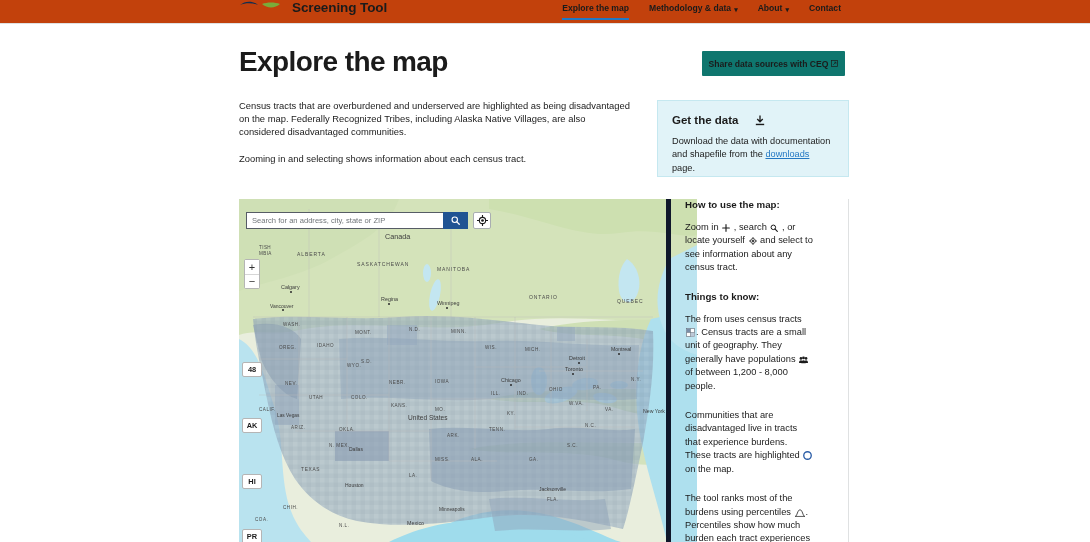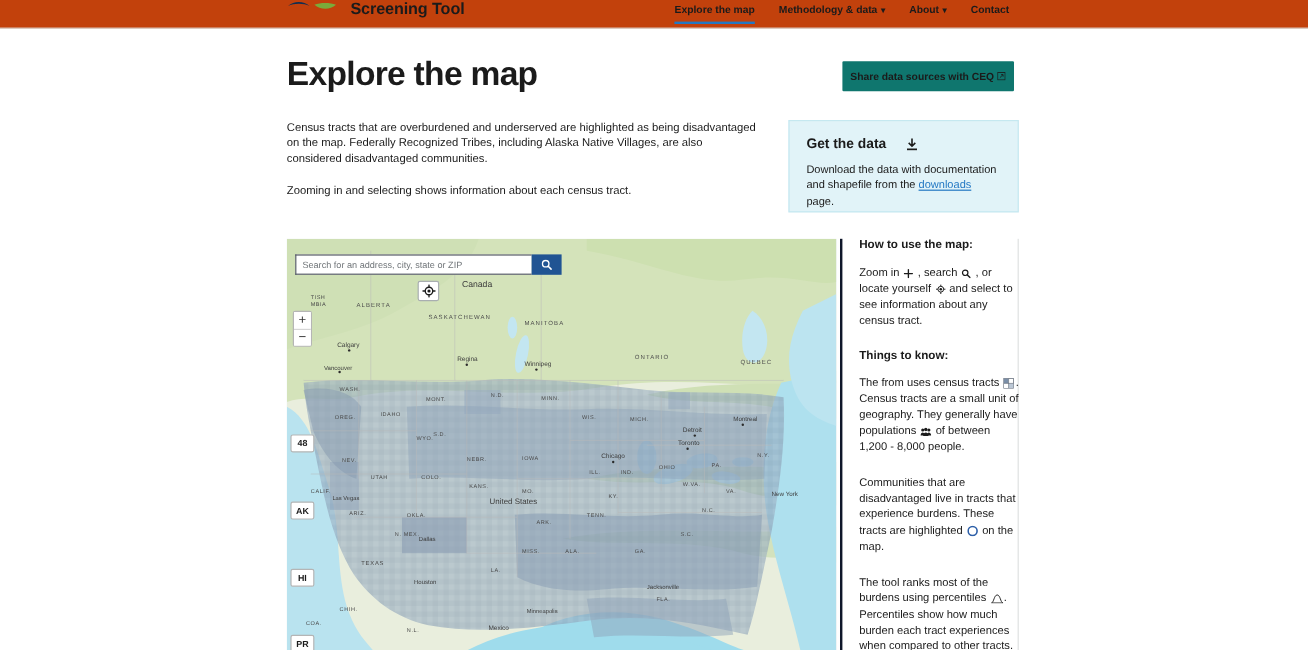--- a/index.html
+++ b/index.html
@@ -70,21 +70,21 @@
 
   
   .map {
     position: absolute; left: 239px; top: 199px; width: 458px; height: 343px;
     overflow: hidden; background: #e6eef0;
   }
   .map-canvas { position: absolute; inset: 0; }
 
   .search-wrap {
     position: absolute; left: 7px; top: 13px; z-index: 40;
-    display: flex; align-items: center; gap: 5px; flex-direction: column;
+    display: flex; align-items: center; gap: 5px;
   }
   .search-box { display: flex; height: 17px; }
   .search-input {
     width: 197px; height: 17px; border: 1px solid #565c65; border-right: none;
     background: #fff; font-family: "Liberation Sans", sans-serif;
     font-size: 7.6px; color: #3d4551; padding: 0 5px; outline: none;
   }
   .search-input::placeholder { color: #71767a; }
   .search-go {
     width: 25px; height: 17px; background: #205493; border: none;
@@ -114,22 +114,22 @@
   .terr-btn {
     width: 20px; height: 15.2px; background: #fff; border: 1px solid #b5b5b5;
     font-family: "Liberation Sans", sans-serif;
     font-size: 7.4px; font-weight: 700; color: #1b1b1b; cursor: pointer;
     display: flex; align-items: center; justify-content: center;
     border-radius: 2px; margin-bottom: 0.6px; margin-top: 40px;
   }
 
   
   .side {
-    position: absolute; left: 700px; top: 199px; width: 149px; height: 343px;
-    padding-left: 14px; border-left: 2px solid #0f172a;
+    position: absolute; left: 666px; top: 199px; width: 149px; height: 343px;
+    padding-left: 14px; border-left: 5px solid #0f172a;
   }
   .side h3 { font-size: 9.7px; font-weight: 700; color: #1b1b1b; }
   .side p { font-size: 9.3px; line-height: 13.4px; color: #1b1b1b; }
   .side .gap-a { margin-top: 11px; }
   .side .gap-b { margin-top: 16px; }
   .side .gap-c { margin-top: 11px; }
   .panel-right-border { position: absolute; left: 848px; top: 199px; width: 1px; height: 343px; background: #dfe1e2; }
 
   .inline-ic { display: inline-block; vertical-align: -2px; margin: 0 1px; }
 </style>

